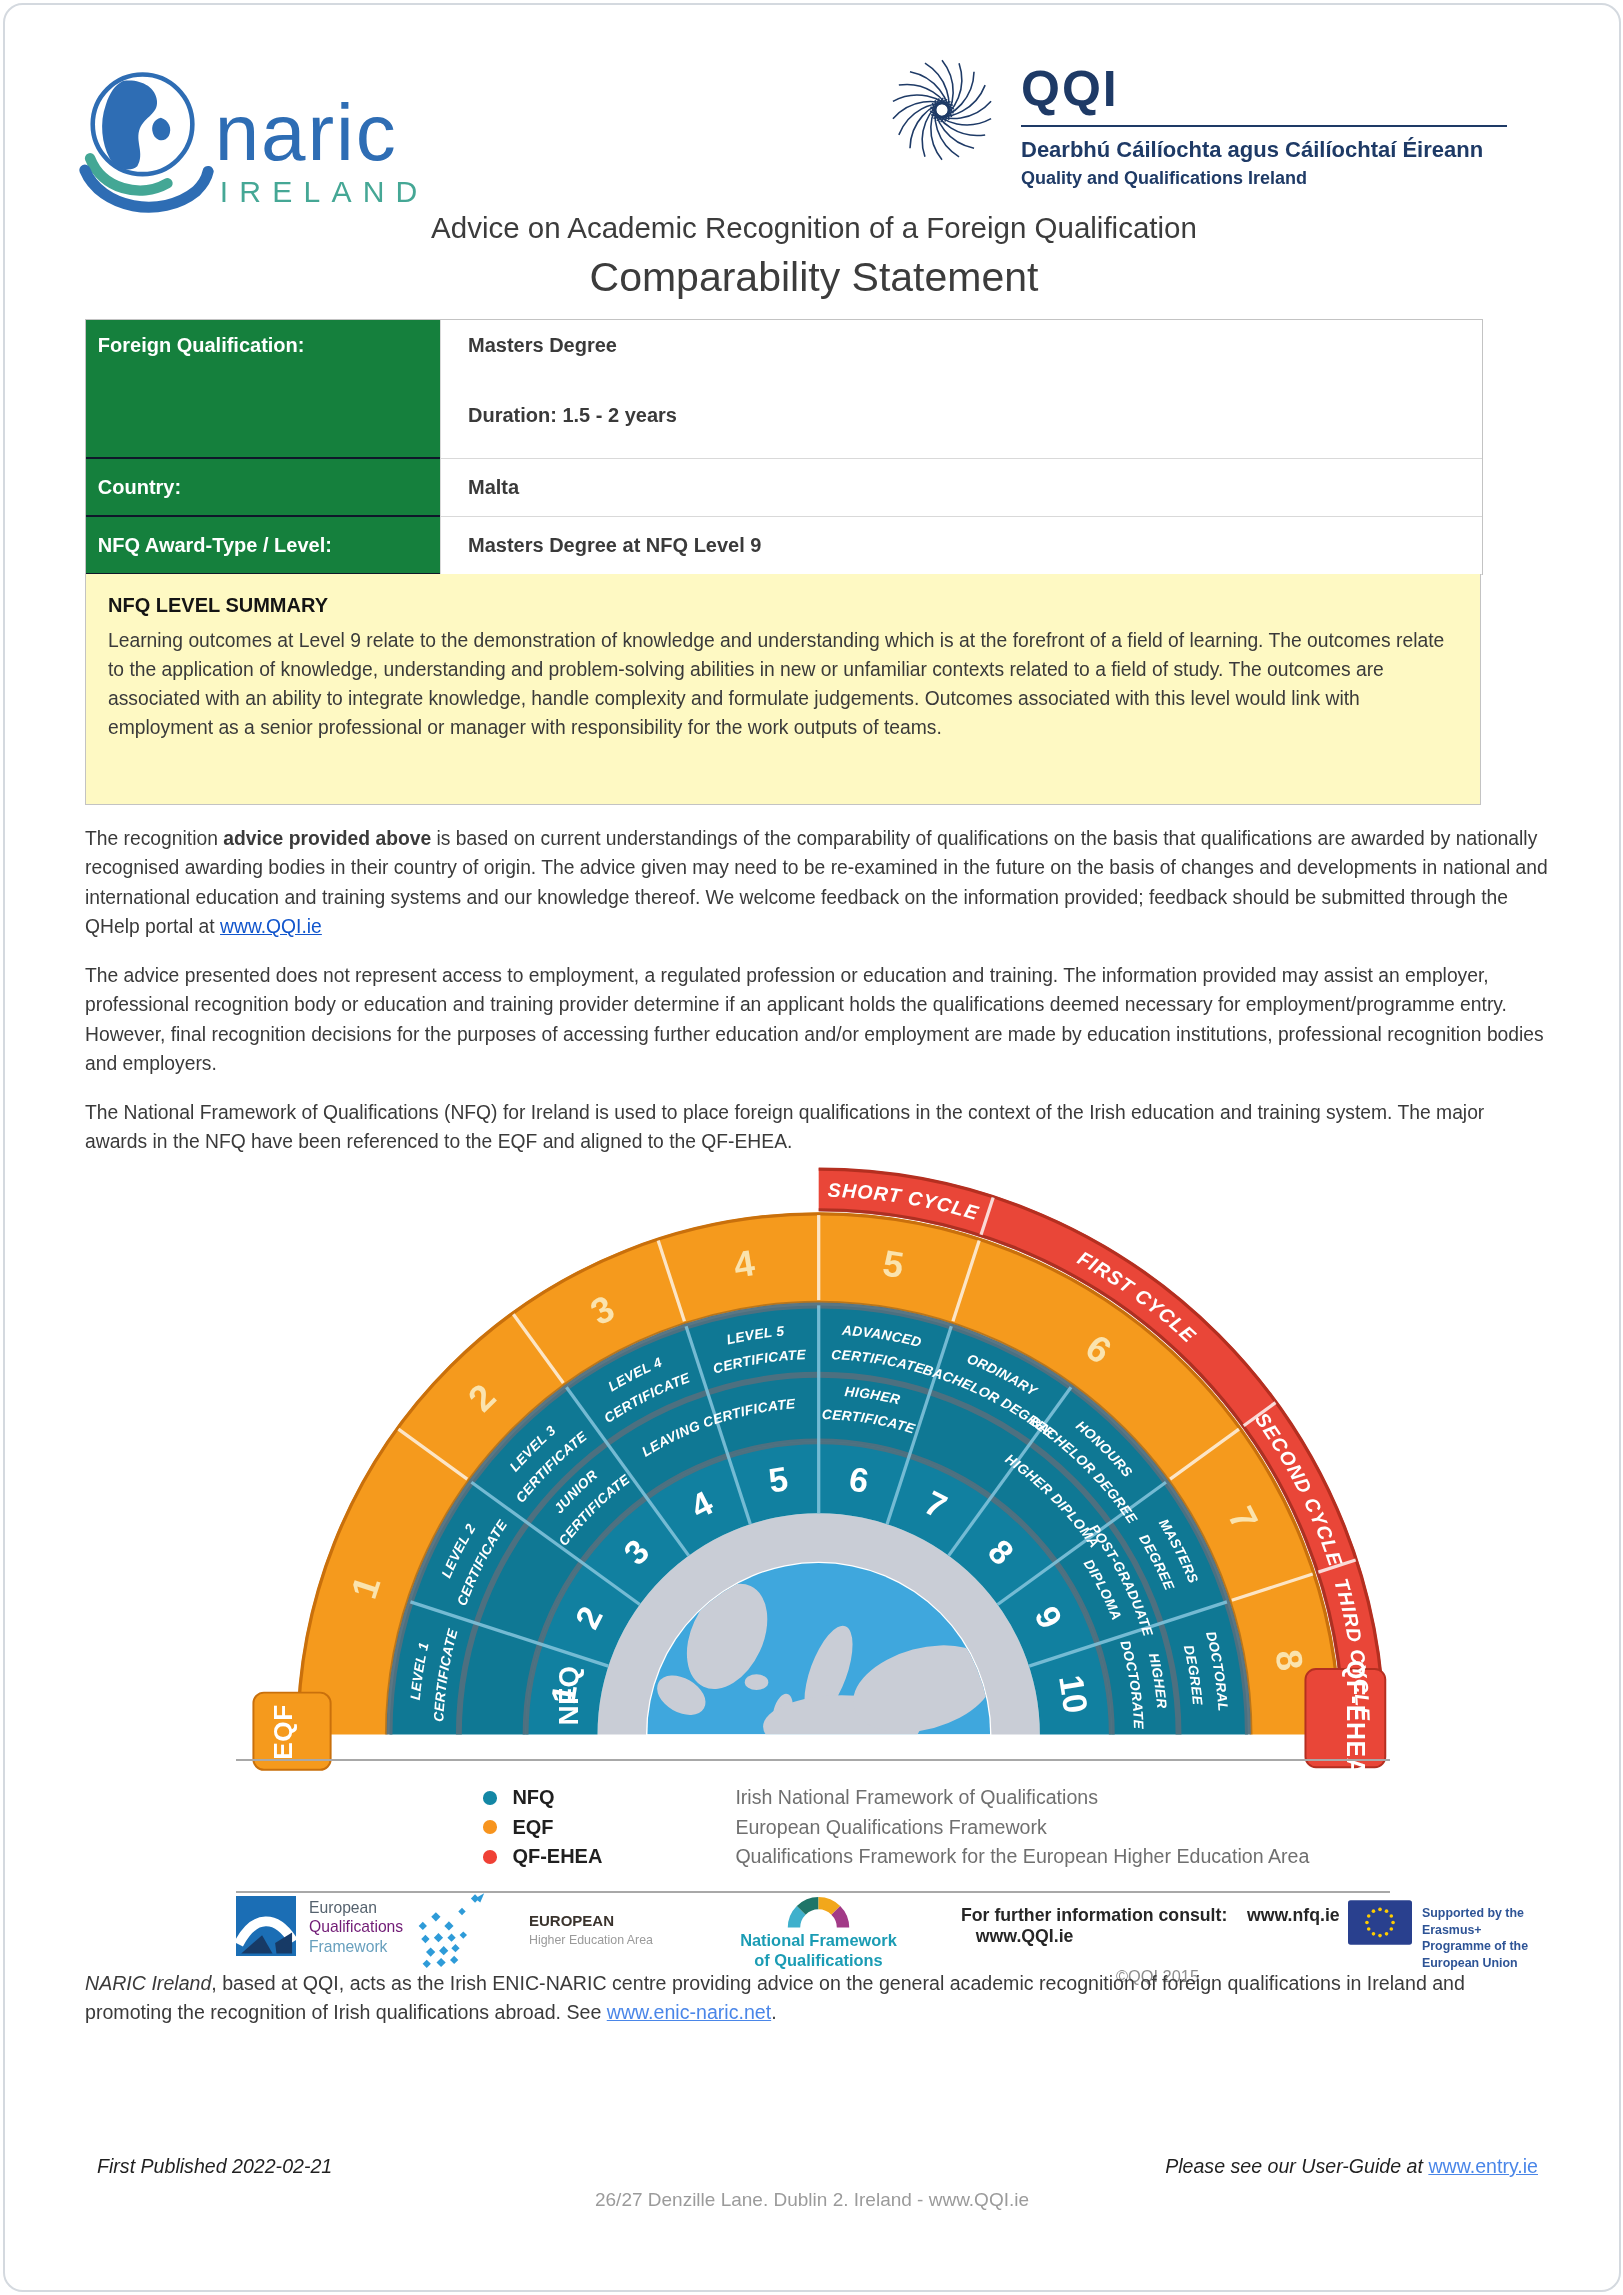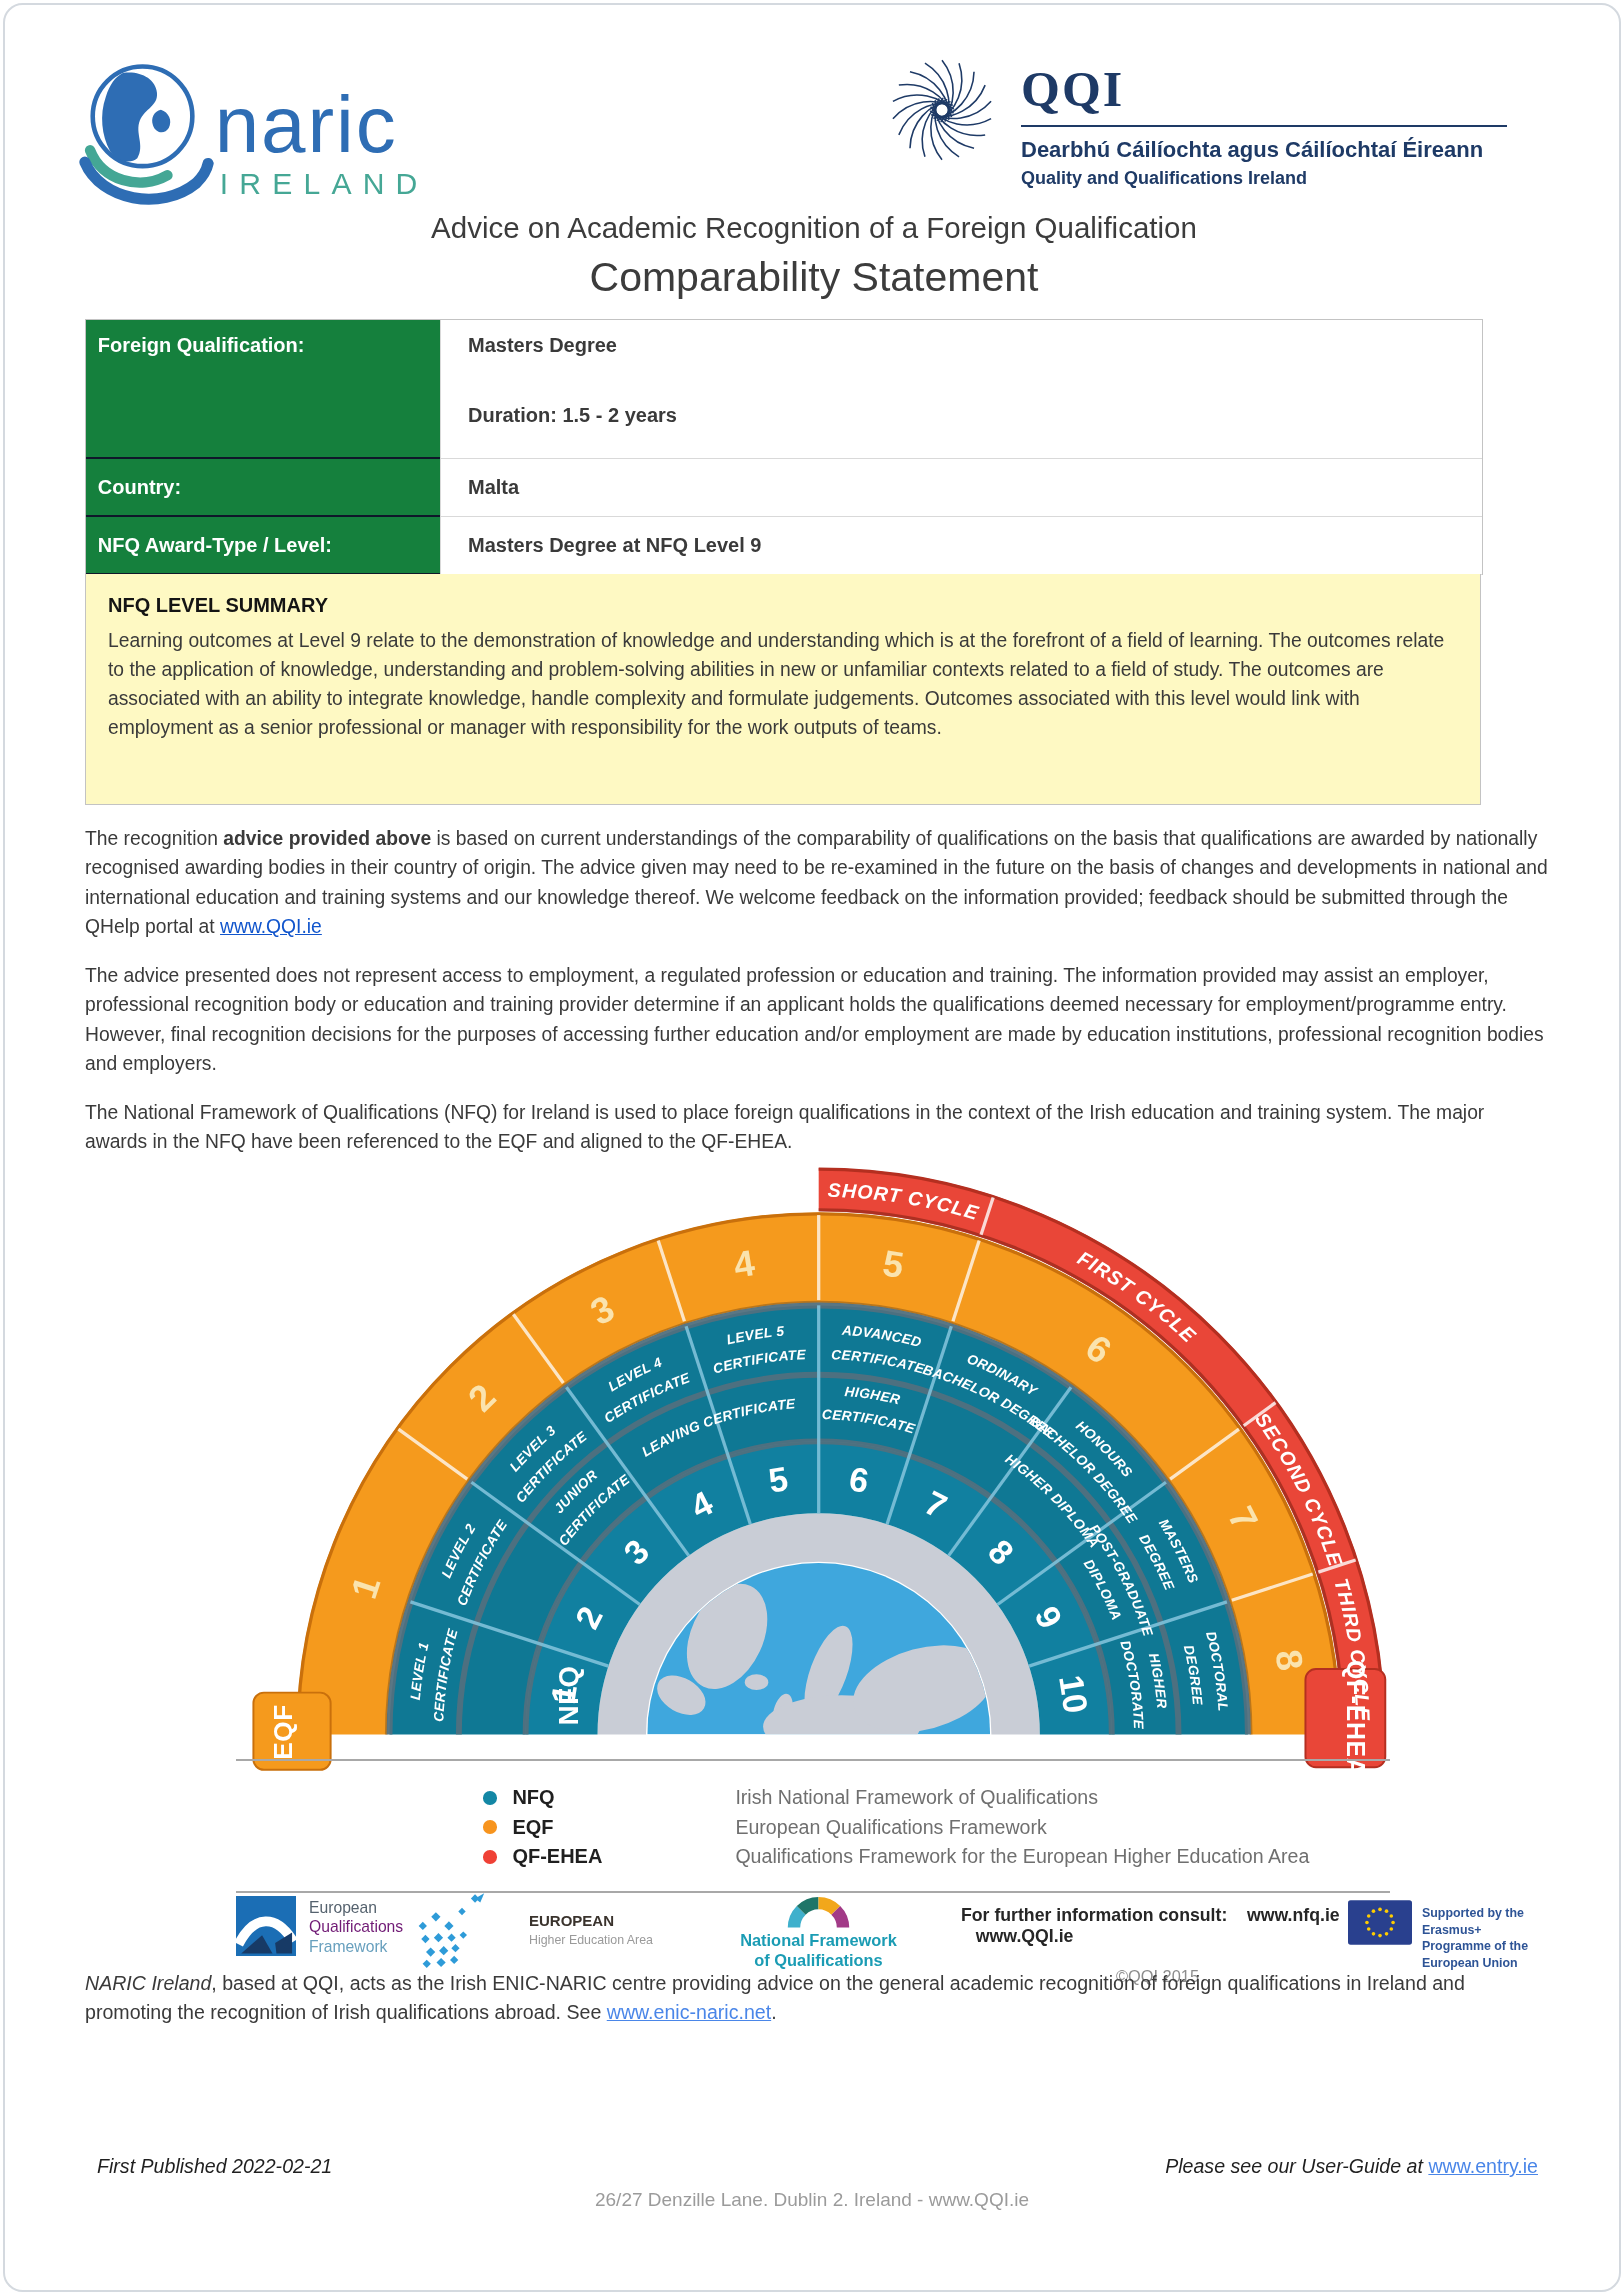--- a/index.html
+++ b/index.html
@@ -1,21 +1,21 @@
 <!DOCTYPE html>
 <html style="font-size:10.5px"><head>
 <meta charset="utf-8">
 <style>
   html,body{margin:0;padding:0;background:#fff;}
   body{font-family:"Liberation Sans","DejaVu Sans",sans-serif;color:#3a3a3a;}
   .canvas{position:relative;width:1624px;height:2295px;background:#ffffff;overflow:hidden;}
   .page-frame{position:absolute;inset:3.3px;border:2px solid #d4d9df;border-radius:19.6px;pointer-events:none;}
   .abs{position:absolute;}
   
-  .qqi-name{font-size:50px;font-weight:700;color:#1e3a66;letter-spacing:2px;font-family:Liberation Serif, serif;}
+  .qqi-name{font-size:50px;font-weight:700;color:#1e3a66;letter-spacing:2px;}
   .qqi-rule{height:2px;background:#1e3a66;width:486px;margin-top:6.5px;}
   .qqi-irish{font-size:22px;font-weight:600;color:#1e3a66;margin-top:10.5px;}
   .qqi-english{font-size:18px;font-weight:700;color:#1e3a66;margin-top:5.2px;}
   
   .title-wrap{left:4px;top:211px;width:1620px;text-align:center;color:#3c3c3c;}
   .title-1{font-size:29.5px;}
   .title-2{font-size:41px;margin-top:9.2px;}
   
   .info-table{left:85px;top:319px;width:1396px;border:1.3px solid #c3c3c3;border-bottom:none;}
   .info-row{display:flex;}
@@ -61,21 +61,21 @@
   .bottom-right{right:86px;top:2155px;font-size:19.6px;font-style:italic;color:#1f1f1f;text-align:right;}
   .bottom-right .lnk{font-style:normal;}
   .address{left:0;top:2189px;width:1624px;text-align:center;font-size:19px;color:#9b9b9b;}
 </style>
 </head>
 <body>
 
 <div class="canvas">
   <div class="page-frame"></div>
 
-  <div class="abs" style="left:77px;top:52px;width:367px;height:164px;text-align:right;">
+  <div class="abs" style="left:77px;top:60px;width:367px;height:164px;text-align:right;">
     <svg width="367" height="164" viewBox="0 0 560 250">
       <g>
         <circle cx="100" cy="98" r="76" fill="#ffffff" stroke="#2e6db4" stroke-width="7"></circle>
         <path d="M70 32 C 95 28, 120 40, 122 62 C 124 82, 104 86, 96 104 C 88 124, 104 142, 92 162 C 80 172, 60 166, 50 150 C 38 128, 34 96, 44 68 C 50 50, 58 38, 70 32 Z" fill="#2e6db4"></path>
         <path d="M128 88 C 140 92, 146 104, 140 116 C 134 126, 120 124, 116 112 C 112 100, 118 90, 128 88 Z" fill="#2e6db4"></path>
         <path d="M20 150 C 38 196, 96 212, 138 188" fill="none" stroke="#44a795" stroke-width="16" stroke-linecap="round"></path>
         <path d="M12 168 C 36 226, 128 244, 182 200 C 192 190, 198 180, 200 170" fill="none" stroke="#2e6db4" stroke-width="17" stroke-linecap="round"></path>
       </g>
       <text x="210" y="152" font-size="122" fill="#2e6db4" letter-spacing="3">naric</text>
       <text x="218" y="216" font-size="46" fill="#45a795" letter-spacing="17">IRELAND</text>

